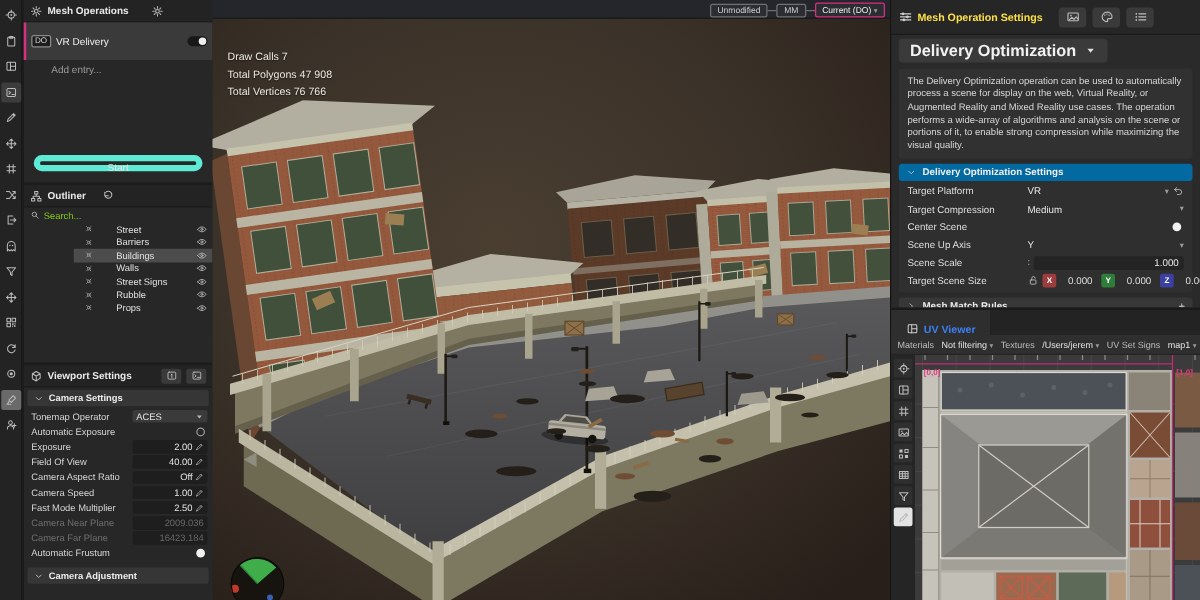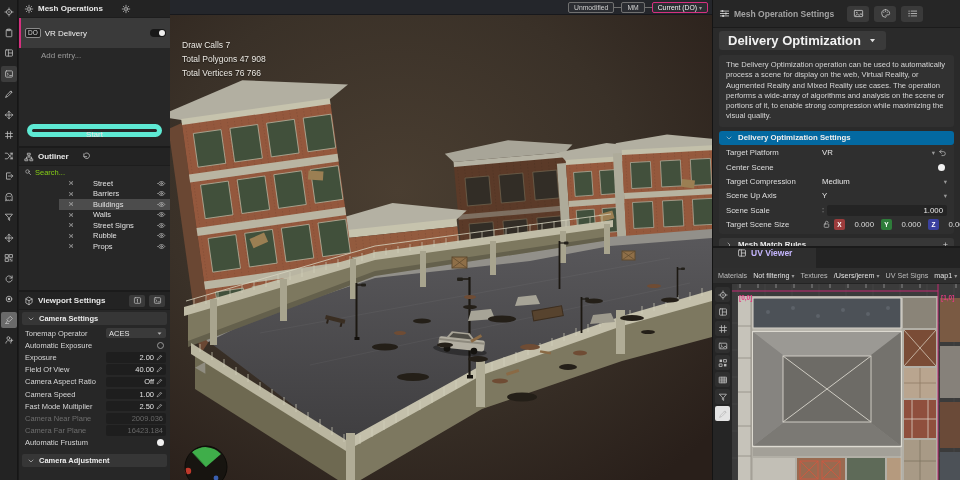--- a/index.html
+++ b/index.html
@@ -64,21 +64,21 @@
   .vbtn{border:1px solid #707070;border-radius:2px;font-size:6.8px;color:#cfcfcf;padding:1px 5px;background:#2b2d32;display:flex;align-items:center;gap:2px;white-space:nowrap;}
   .vbtn.active{border-color:#d6307f;color:#f0f0f0;}
   .vbtn .crt{font-size:6px;color:#9a9a9a;}
   .vconn{width:7px;height:1px;background:#707070;}
   .stats{position:absolute;left:12px;top:38px;z-index:4;font-size:8.5px;color:#ece9e3;line-height:14px;text-shadow:0 1px 1px #0008;}
   #scene{position:absolute;left:0;top:15px;}
 
   
   .rightcol{position:absolute;left:712px;top:0;width:248px;height:480px;background:#2a2a2a;border-left:1px solid #141414;}
   .mos-head{height:28px;background:#262626;border-bottom:1px solid #1b1b1b;display:flex;align-items:center;gap:5px;padding:0 6px;}
-  .mos-head .tab{display:flex;align-items:center;gap:4px;color:#a3a3a3;}
+  .mos-head .tab{display:flex;align-items:center;gap:4px;color:#fde047;}
   .mos-head .tab svg{width:11px;height:11px;color:#cfcfcf;}
   .tab-title{font-size:8.5px;font-weight:bold;}
   .mos-btn{width:22px;height:16px;background:#3a3a3a;border-radius:3px;display:flex;align-items:center;justify-content:center;color:#c9c9c9;}
   .mos-btn svg{width:11px;height:11px;}
   .op-title-row{height:24px;display:flex;align-items:center;padding:0 6px;}
   .op-title-chip{background:#3a3a3a;border-radius:3px;padding:2px 9px;display:flex;align-items:center;gap:7px;}
   .op-title{font-size:13px;font-weight:bold;color:#f2f2f2;}
   .op-title-chip svg{width:9px;height:9px;color:#e0e0e0;}
   .op-desc{margin:3px 6px;background:#313131;border-radius:3px;padding:5px 7px;font-size:7.6px;line-height:10.3px;color:#d6d6d6;}
   .do-sec-head{margin:4px 6px 0;background:#0369a1;border-radius:3px;height:14px;display:flex;align-items:center;gap:5px;padding:0 6px;}
@@ -96,21 +96,21 @@
   .axis-chip{width:11px;height:11px;border-radius:2px;color:#fff;font-size:6.5px;font-weight:bold;display:flex;align-items:center;justify-content:center;}
   .axis-val{font-size:7.8px;color:#dedede;width:26px;text-align:right;margin-right:4px;}
   .col-bar{margin:4px 6px 0;background:#373737;border-radius:3px;height:14px;display:flex;align-items:center;gap:5px;padding:0 6px;}
   .col-bar svg{width:8px;height:8px;color:#cdcdcd;}
   .col-title{font-size:7.8px;font-weight:bold;color:#eaeaea;flex:1;}
   .col-plus{font-size:9px;color:#cdcdcd;}
 
   
   .uv-panel{position:absolute;left:0;top:246px;width:247px;height:234px;background:#2b2b2b;border-top:2px solid #1a1a1a;}
   .uv-head{height:20px;background:#232323;display:flex;align-items:center;}
-  .uv-tab{height:20px;background:#2e2e2e;display:flex;align-items:flex-start;gap:4px;padding:0 24px;color:#c4b5fd;}
+  .uv-tab{height:20px;background:#2e2e2e;display:flex;align-items:flex-end;gap:4px;padding:0 12px;color:#3b82f6;}
   .uv-tab svg{width:10px;height:10px;color:#cfcfcf;}
   .uv-title{font-size:8.5px;font-weight:bold;}
   .uv-toolbar{height:16px;background:#2f2f2f;display:flex;align-items:center;gap:6px;padding:0 5px;border-bottom:1px solid #242424;}
   .uvt-label{font-size:7.2px;color:#bdbdbd;white-space:nowrap;}
   .uvt-dd{font-size:7.2px;color:#e2e2e2;display:flex;align-items:center;gap:2px;white-space:nowrap;}
   .uvt-dd .crt{font-size:6px;color:#999;}
   .uv-body{position:absolute;left:0;top:36px;right:0;bottom:0;display:flex;}
   .uv-rail{width:19px;background:#252525;display:flex;flex-direction:column;align-items:center;padding-top:3px;gap:2px;}
   .uv-cell{width:15px;height:15px;border-radius:2px;background:#2f2f2f;display:flex;align-items:center;justify-content:center;color:#c5c5c5;}
   .uv-cell.active{background:#e3e3e3;color:#222;}
@@ -912,31 +912,31 @@
             <span class="val">VR</span>
             <span class="crt">▾</span>
             <span class="hicon">
               <svg viewBox="0 0 16 16" fill="none" stroke="currentColor" stroke-width="1.3" stroke-linecap="round" stroke-linejoin="round">
                 <path d="M6 3.5L3 6.5l3 3M3 6.5h6.5a3.5 3.5 0 0 1 0 7H7"></path>
               </svg>
             </span>
           </span>
         </div>
         <div class="do-row">
+          <span class="lbl">Target Compression</span>
+          <span class="do-ctl">
+            <span class="val">Medium</span>
+            <span class="crt">▾</span>
+          </span>
+        </div>
+        <div class="do-row">
           <span class="lbl">Center Scene</span>
           <span class="do-ctl">
             <span style="flex: 1 1 0%;"></span>
             <span class="dot-on"></span>
-          </span>
-        </div>
-        <div class="do-row">
-          <span class="lbl">Target Compression</span>
-          <span class="do-ctl">
-            <span class="val">Medium</span>
-            <span class="crt">▾</span>
           </span>
         </div>
         <div class="do-row">
           <span class="lbl">Scene Up Axis</span>
           <span class="do-ctl">
             <span class="val">Y</span>
             <span class="crt">▾</span>
           </span>
         </div>
         <div class="do-row">

